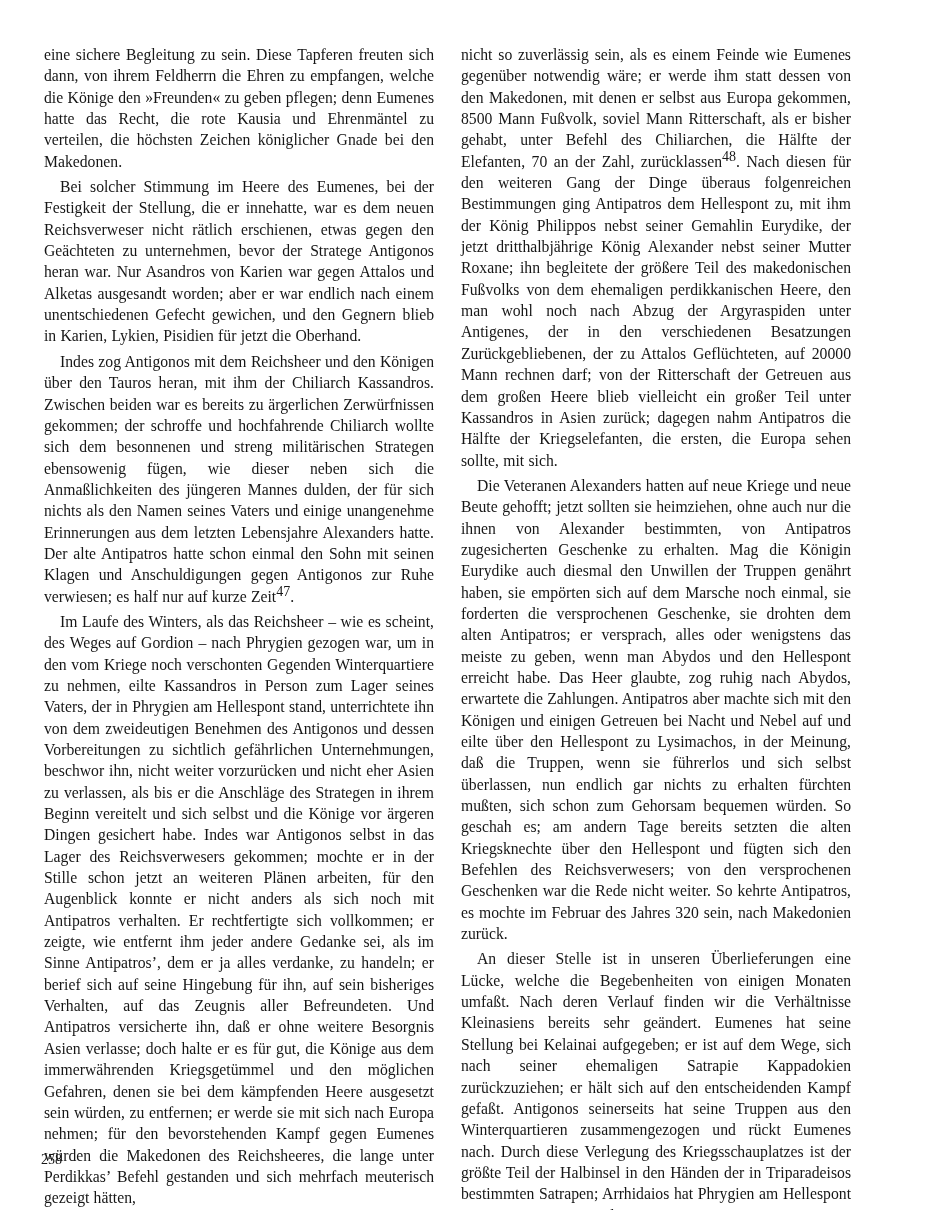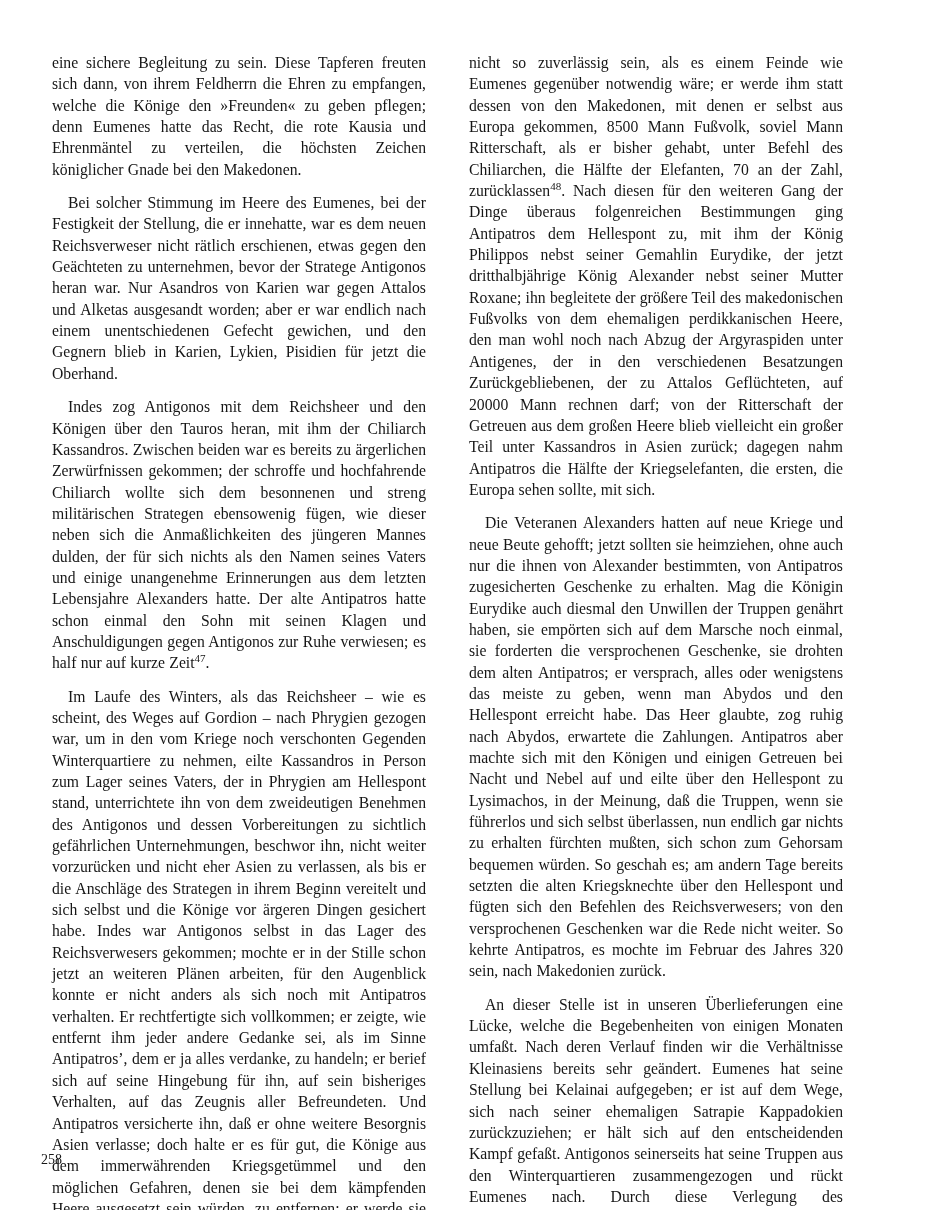--- a/index.html
+++ b/index.html
@@ -23,34 +23,34 @@
     position: absolute;
     left: 40px;
     top: 40px;
     display: flex;
     gap: 19px;
   }
   .column {
     width: 398px;
   }
   .para {
-    margin: 12px;
+    margin: 4px;
     text-align: justify;
     font-size: 15.7px;
     line-height: 21.35px;
     letter-spacing: 0.01px;
     word-spacing: 0.02em;
     hyphens: auto;
     -webkit-hyphens: auto;
   }
   .para.indent {
     text-indent: 16px;
   }
   sup.fn {
-    font-size: 11px;
+    font-size: 14px;
     line-height: 0;
     vertical-align: 6px;
     letter-spacing: 0;
   }
   .page-number {
     position: absolute;
     left: 41px;
     top: 1152px;
     font-size: 14px;
     color: #161616;

